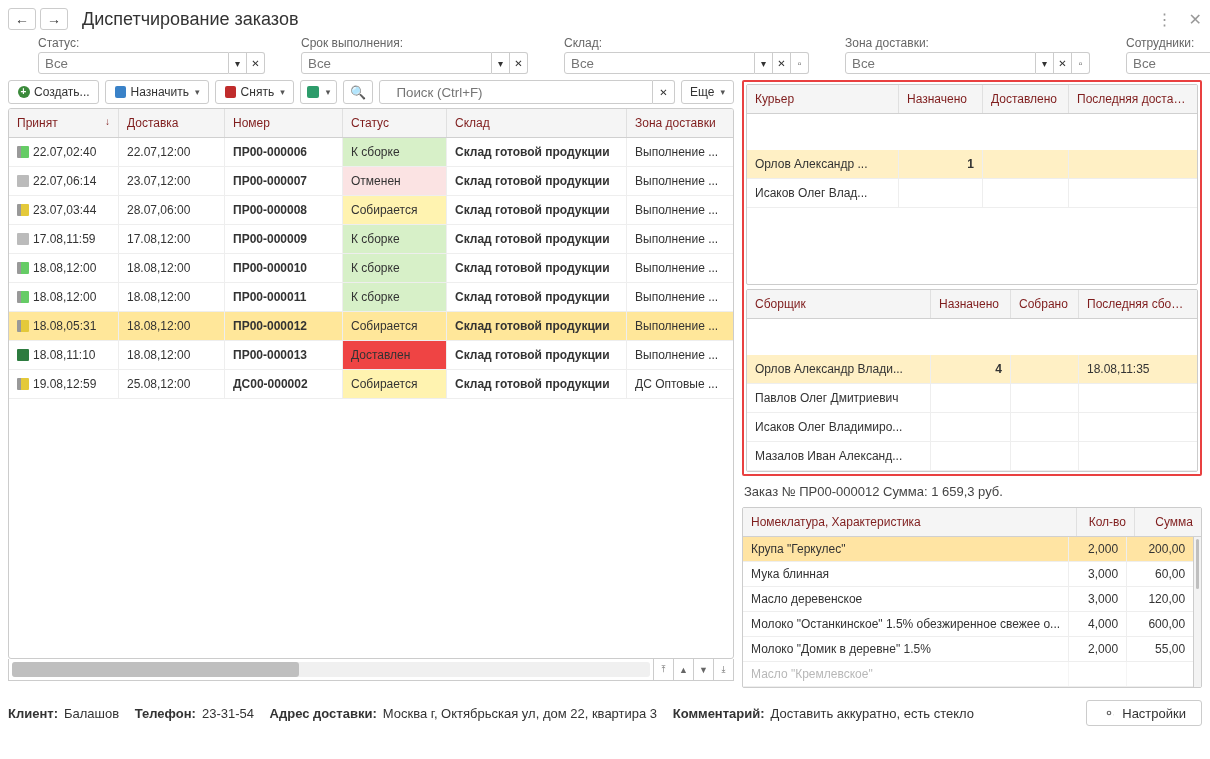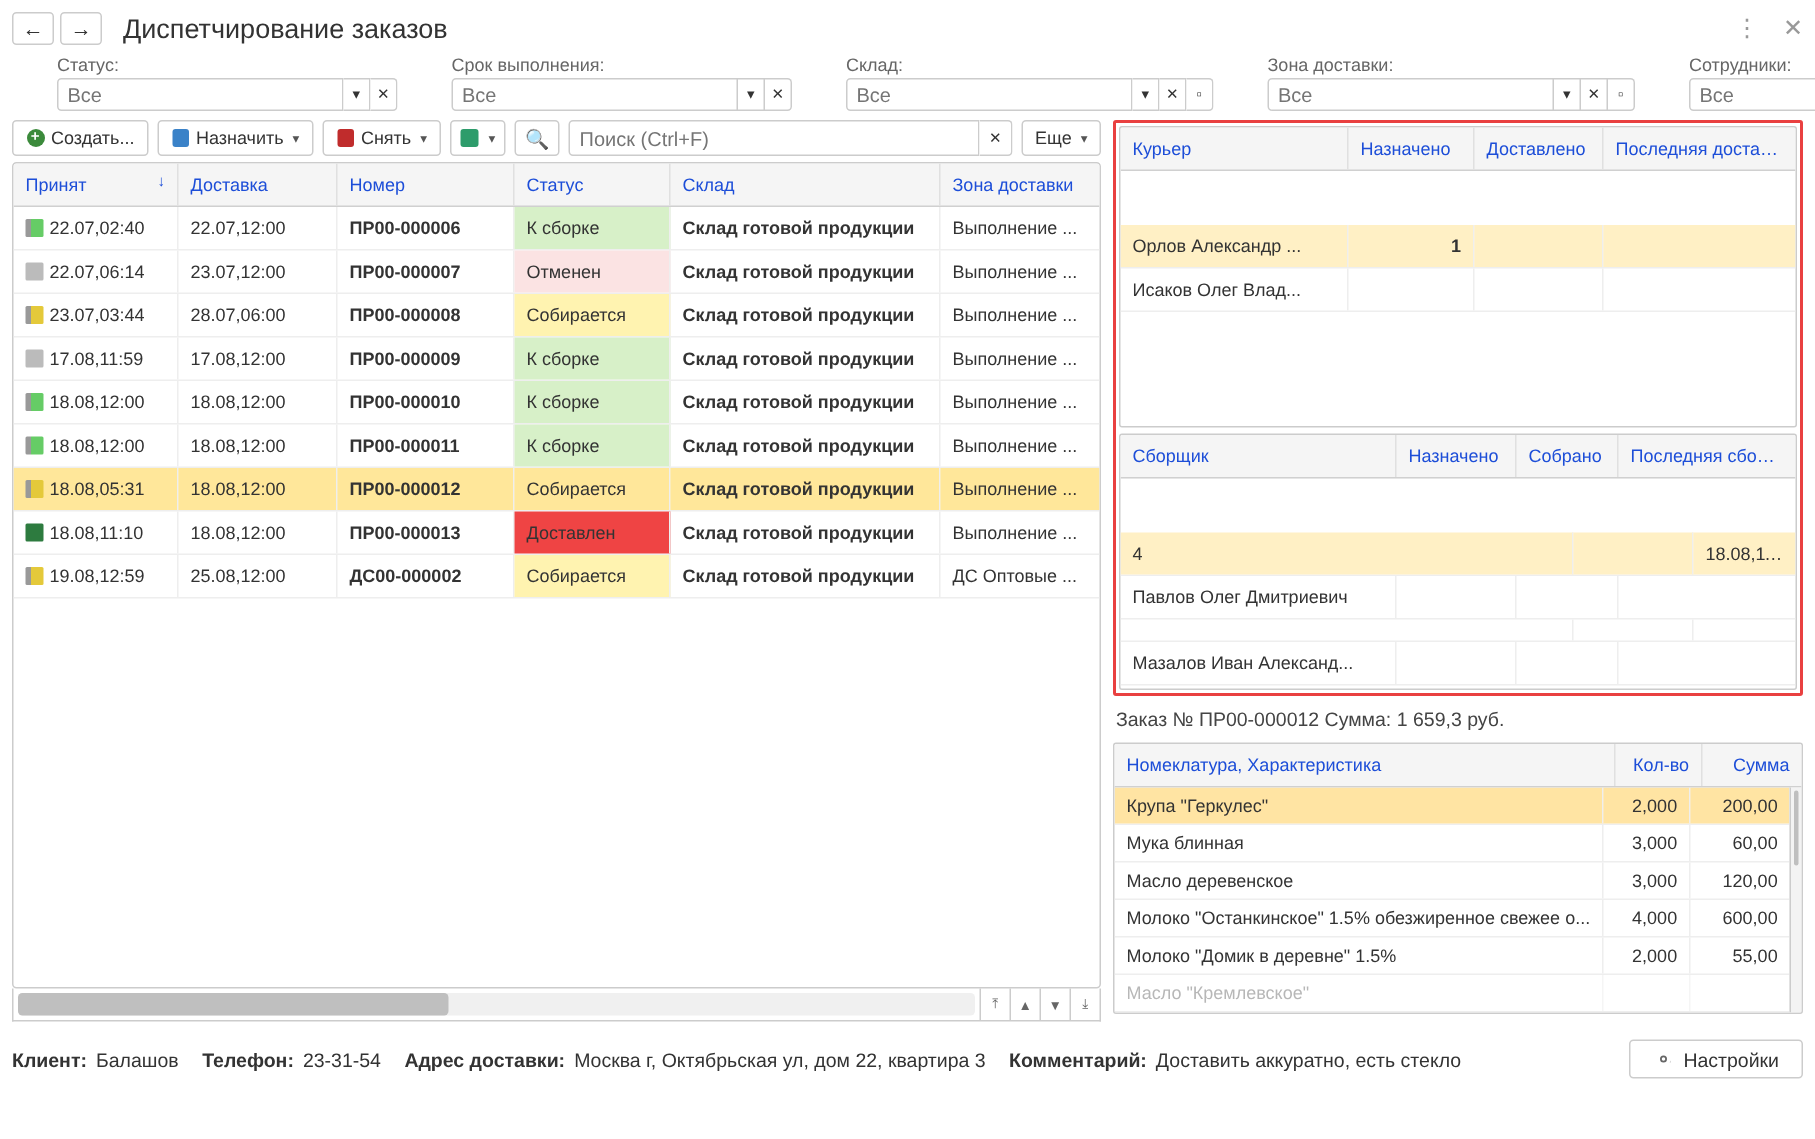--- a/index.html
+++ b/index.html
@@ -20,28 +20,28 @@
   .toolbar { display: flex; gap: 6px; margin-bottom: 4px; align-items: stretch; }
   .btn { height: 24px; border: 1px solid #ccc; background: #fff; border-radius: 3px; padding: 0 8px; display: flex; align-items: center; gap: 4px; cursor: pointer; white-space: nowrap; }
   .btn-icon { width: 13px; height: 13px; display: inline-flex; align-items: center; justify-content: center; }
   .icon-plus { width: 12px; height: 12px; border-radius: 50%; background: #3b8a3b; color: #fff; font-size: 10px; line-height: 12px; text-align: center; font-weight: bold; }
   .icon-user-blue { width: 11px; height: 12px; border-radius: 2px; background: #3a82c8; position: relative; }
   .icon-user-red { width: 11px; height: 12px; border-radius: 2px; background: #c02c2c; }
   .icon-tree { width: 12px; height: 12px; background: #2d9c6b; border-radius: 2px; position: relative; }
   .icon-magnifier { color: #888; font-size: 13px; }
   .caret { font-size: 9px; color: #555; margin-left: 2px; }
   .search-wrap { display: flex; flex: 1; }
-  .search-wrap input { flex: 1; border: 1px solid #ccc; border-radius: 3px 0 0 3px; padding: 2px 6px; color: #aaa; }
+  .search-wrap input { flex: 1; border: 1px solid #ccc; border-radius: 3px 0 0 3px; padding: 2px 16px; color: #aaa; }
   .search-wrap .fb { width: 22px; }
   .main-split { display: flex; gap: 8px; }
   .left-pane { flex: 1; min-width: 0; display: flex; flex-direction: column; }
   .right-pane { width: 460px; display: flex; flex-direction: column; gap: 4px; }
   .table { border: 1px solid #ccc; border-radius: 3px; overflow: hidden; width: 100%; }
   .thead { display: flex; background: #f5f5f5; border-bottom: 1px solid #d0d0d0; }
-  .th { padding: 7px 8px; border-right: 1px solid #e0e0e0; color: #1d4ed8; font-size: 12px; white-space: nowrap; overflow: hidden; text-overflow: ellipsis; }
+  .th { padding: 7px 8px; border-right: 1px solid #e0e0e0; color: #7f1d1d; font-size: 12px; white-space: nowrap; overflow: hidden; text-overflow: ellipsis; }
   .th:last-child { border-right: none; }
   .th .sort { float: right; font-size: 10px; }
   .tbody { display: block; }
   .tr { display: flex; border-bottom: 1px solid #eee; }
   .td { padding: 7px 8px; border-right: 1px solid #eee; white-space: nowrap; overflow: hidden; text-overflow: ellipsis; }
   .td:last-child { border-right: none; }
   .orders .td:nth-child(1){ width: 110px; display: flex; gap: 4px; align-items: center;}
   .orders .td:nth-child(2){ width: 106px;}
   .orders .td:nth-child(3){ width: 118px; font-weight: bold;}
   .orders .td:nth-child(4){ width: 104px;}
@@ -351,31 +351,33 @@
         </div>
         <div class="table pickers">
           <div class="thead">
             <div class="th">Сборщик</div>
             <div class="th">Назначено</div>
             <div class="th">Собрано</div>
             <div class="th">Последняя сборка</div>
           </div>
           <div class="tbody" id="pickers-body">
               <div class="tr highlight">
+                <div class="td">Орлов Александр Влади...</div>
                 <div class="td">4</div>
                 <div class="td"></div>
                 <div class="td">18.08,11:35</div>
               </div>
               <div class="tr">
                 <div class="td">Павлов Олег Дмитриевич</div>
                 <div class="td"></div>
                 <div class="td"></div>
                 <div class="td"></div>
               </div>
               <div class="tr">
+                <div class="td">Исаков Олег Владимиро...</div>
                 <div class="td"></div>
                 <div class="td"></div>
                 <div class="td"></div>
               </div>
               <div class="tr">
                 <div class="td">Мазалов Иван Александ...</div>
                 <div class="td"></div>
                 <div class="td"></div>
                 <div class="td"></div>
               </div>

